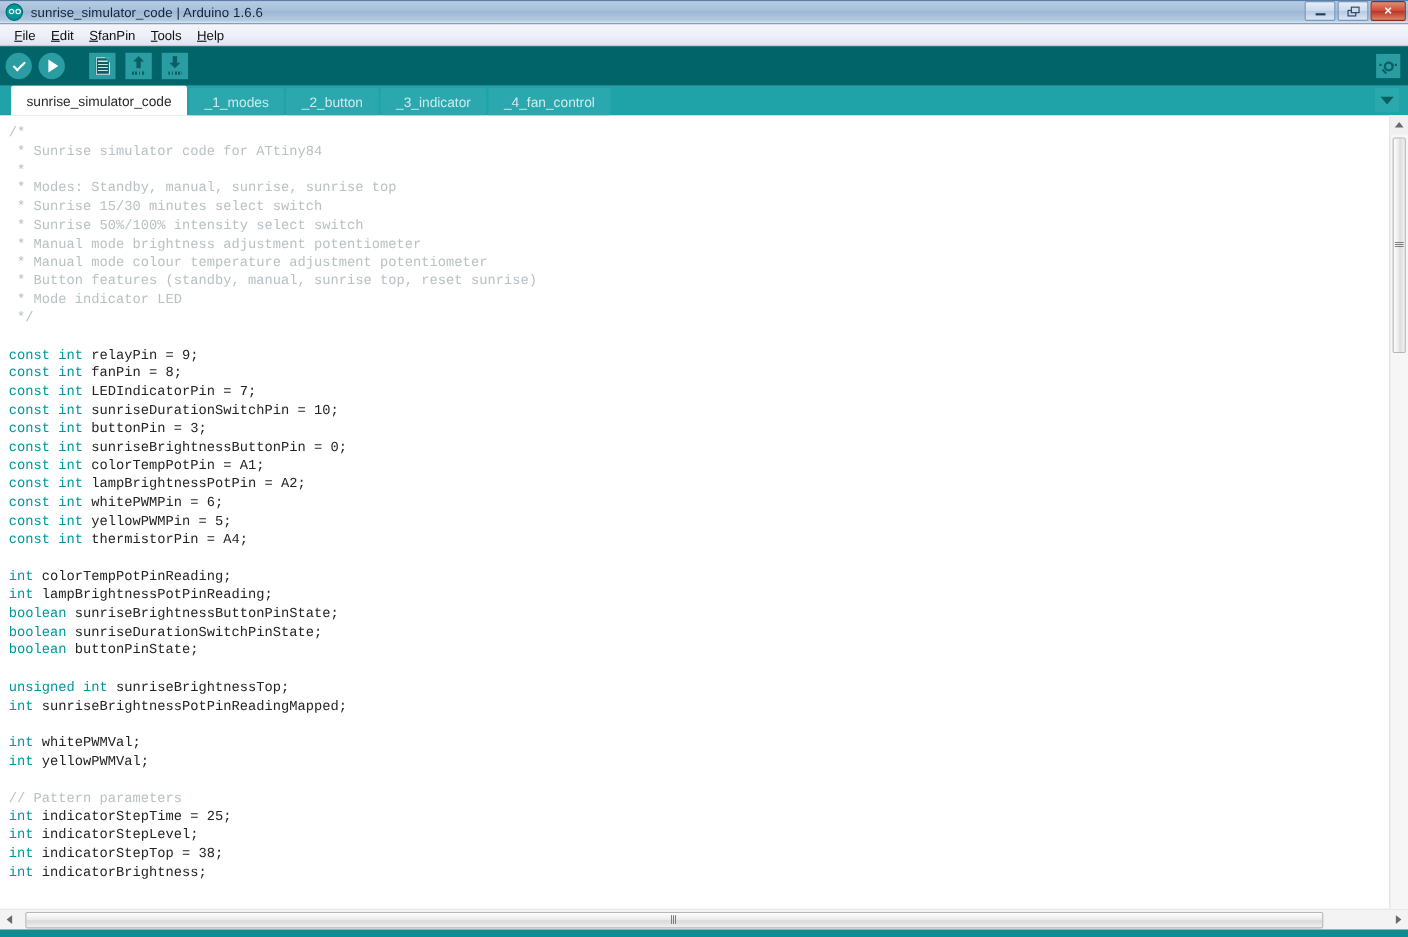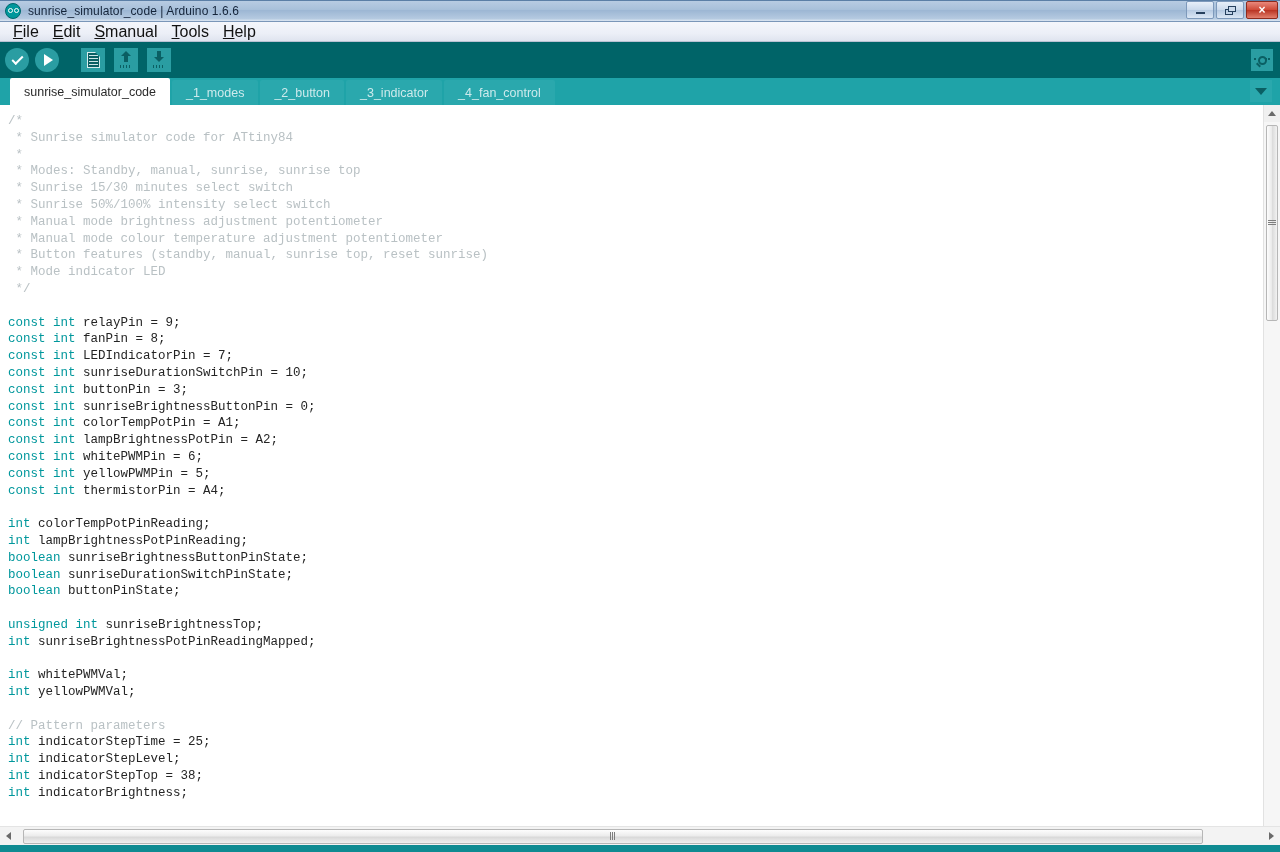--- a/index.html
+++ b/index.html
@@ -117,21 +117,21 @@
   .menubar {
     height: 20px;
     background: linear-gradient(to bottom, #f4f6fb 0%, #eceff7 60%, #dfe4ef 100%);
     border-bottom: 1px solid #b9c2d3;
     display: flex;
     align-items: center;
     padding-left: 6px;
     box-sizing: border-box;
   }
   .menu-item {
-    font-size: 16px;
+    font-size: 12px;
     color: #111111;
     padding: 0 7px;
     cursor: default;
     white-space: nowrap;
   }
   .menu-item .mn {
     text-decoration: underline;
   }
 
   
@@ -431,21 +431,21 @@
       </div>
       <div class="winbtn close">
         <span class="glyph-close">×</span>
       </div>
     </div>
   </div>
 
   <div class="menubar">
     <div class="menu-item"><span class="mn">F</span><span>ile</span></div>
     <div class="menu-item"><span class="mn">E</span><span>dit</span></div>
-    <div class="menu-item"><span class="mn">S</span><span>manual</span></div>
+    <div class="menu-item"><span class="mn">S</span><span>fanPin</span></div>
     <div class="menu-item"><span class="mn">T</span><span>ools</span></div>
     <div class="menu-item"><span class="mn">H</span><span>elp</span></div>
   </div>
 
   <div class="toolbar">
     <div class="tb-round">
       <span class="check"></span>
     </div>
     <div class="tb-round">
       <span class="arrow-r"></span>

